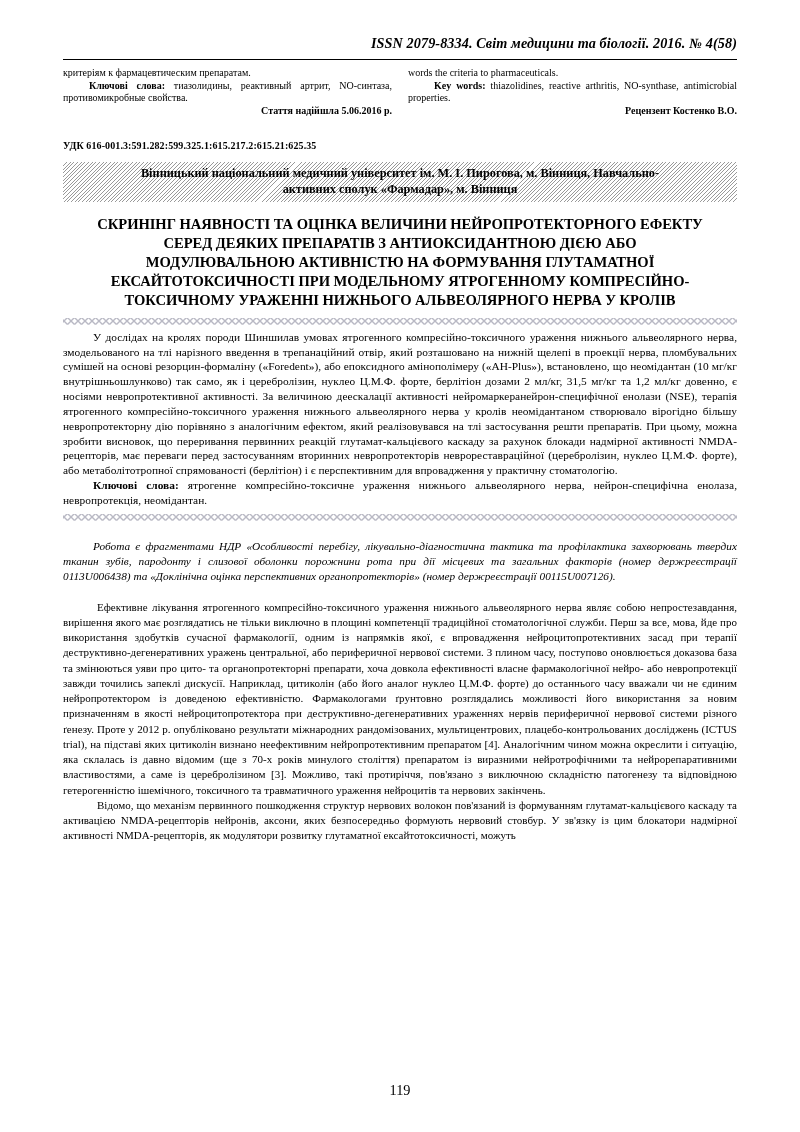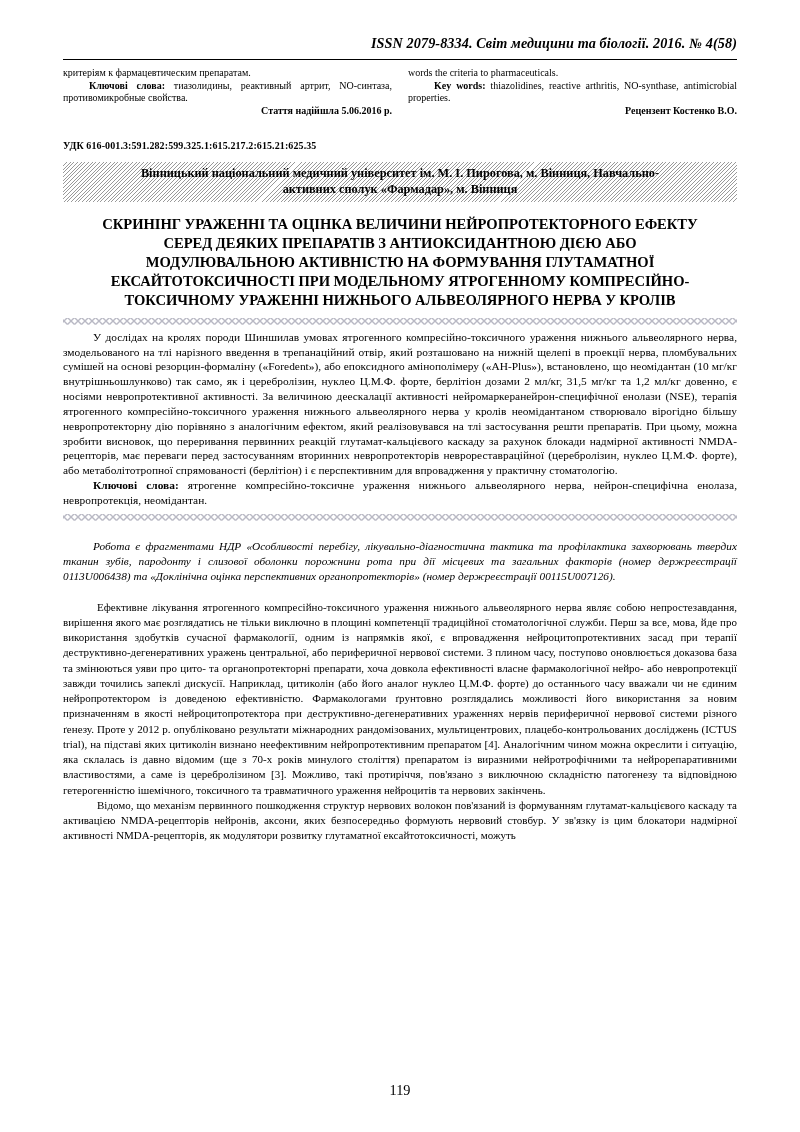--- a/index.html
+++ b/index.html
@@ -197,21 +197,21 @@
     </div>
 
     <div class="udk">УДК 616-001.3:591.282:599.325.1:615.217.2:615.21:625.35</div>
 
     <div class="author-block">
       <p class="ln">Вінницький національний медичний університет ім. М. І. Пирогова, м. Вінниця, Навчально-</p>
       <p class="ln">активних сполук «Фармадар», м. Вінниця</p>
     </div>
 
     <div class="art-title">
-      <p class="ln">СКРИНІНГ УРАЖЕННІ ТА ОЦІНКА ВЕЛИЧИНИ НЕЙРОПРОТЕКТОРНОГО ЕФЕКТУ</p>
+      <p class="ln">СКРИНІНГ НАЯВНОСТІ ТА ОЦІНКА ВЕЛИЧИНИ НЕЙРОПРОТЕКТОРНОГО ЕФЕКТУ</p>
       <p class="ln">СЕРЕД ДЕЯКИХ ПРЕПАРАТІВ З АНТИОКСИДАНТНОЮ ДІЄЮ АБО</p>
       <p class="ln">МОДУЛЮВАЛЬНОЮ АКТИВНІСТЮ НА ФОРМУВАННЯ ГЛУТАМАТНОЇ</p>
       <p class="ln">ЕКСАЙТОТОКСИЧНОСТІ ПРИ МОДЕЛЬНОМУ ЯТРОГЕННОМУ КОМПРЕСІЙНО-</p>
       <p class="ln">ТОКСИЧНОМУ УРАЖЕННІ НИЖНЬОГО АЛЬВЕОЛЯРНОГО НЕРВА У КРОЛІВ</p>
     </div>
 
     <div class="zigzag"></div>
 
     <div class="abstract">
       <p>У дослідах на кролях породи Шиншилав умовах ятрогенного компресійно-токсичного ураження нижнього альвеолярного нерва, змодельованого на тлі нарізного введення в трепанаційний отвір, який розташовано на нижній щелепі в проекції нерва, пломбувальних сумішей на основі резорцин-формаліну («Foredent»), або епоксидного амінополімеру («АН-Plus»), встановлено, що неомідантан (10 мг/кг внутрішньошлунково) так само, як і церебролізин, нуклео Ц.М.Ф. форте, берлітіон дозами 2 мл/кг, 31,5 мг/кг та 1,2 мл/кг довенно, є носіями невропротективної активності. За величиною деескалації активності нейромаркеранейрон-специфічної енолази (NSE), терапія ятрогенного компресійно-токсичного ураження нижнього альвеолярного нерва у кролів неомідантаном створювало вірогідно більшу невропротекторну дію порівняно з аналогічним ефектом, який реалізовувався на тлі застосування решти препаратів. При цьому, можна зробити висновок, що переривання первинних реакцій глутамат-кальцієвого каскаду за рахунок блокади надмірної активності NMDA-рецепторів, має переваги перед застосуванням вторинних невропротекторів неврореставраційної (церебролізин, нуклео Ц.М.Ф. форте), або метаболітотропної спрямованості (берлітіон) і є перспективним для впровадження у практичну стоматологію.</p>

